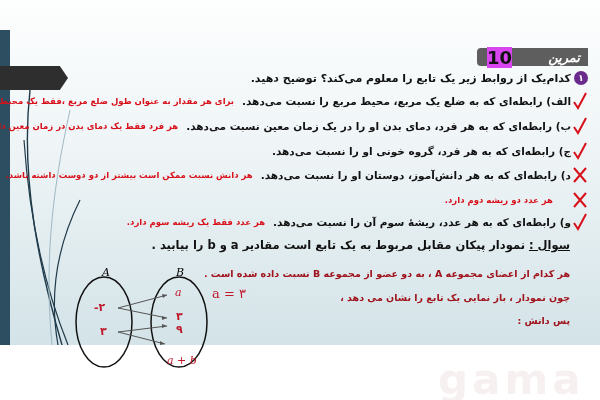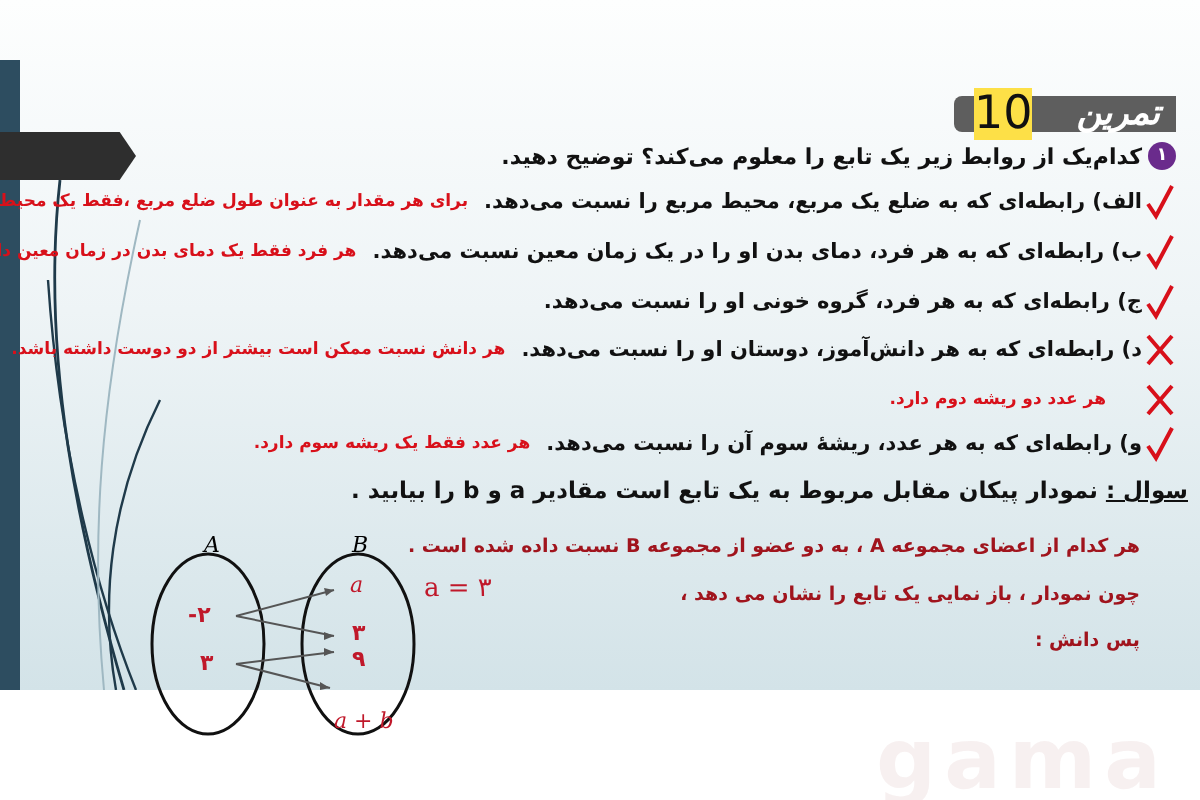--- a/index.html
+++ b/index.html
@@ -3,29 +3,29 @@
 <meta charset="utf-8">
 <style>
   html, body { margin:0; padding:0; }
   body { width:600px; height:400px; position:relative; overflow:hidden; background:#ffffff; font-family:"DejaVu Sans", sans-serif; }
   .slide { position:absolute; left:0; top:0; width:600px; height:345px; background:linear-gradient(180deg,#fdfefe 0%, #eef4f6 45%, #d3e3e8 100%); }
   .left-bar { position:absolute; left:0; top:30px; width:10px; height:315px; background:#2d4d60; }
   .arrow-banner { position:absolute; left:0; top:66px; width:68px; height:24px; background:#2e2e2e; clip-path:polygon(0 0,88% 0,100% 50%,88% 100%,0 100%); }
   .deco { position:absolute; left:0; top:0; width:600px; height:345px; pointer-events:none; }
   .bottom-area { position:absolute; left:0; top:345px; width:600px; height:55px; background:#ffffff; }
   .title-pill { position:absolute; left:477px; top:48px; width:111px; height:18px; background:#5e5e5e; border-radius:4px 0 0 4px; display:flex; align-items:center; justify-content:space-between; padding:0 8px 0 10px; box-sizing:border-box; direction:rtl; }
-  .title-num { color:#111; font-weight:normal; font-size:23px; font-family:"DejaVu Sans", sans-serif; background:#fde047; }
-  .title-word { color:#fff; font-weight:bold; font-style:italic; font-size:17px; }
+  .title-num { color:#111; font-weight:bold; font-size:18px; font-family:"DejaVu Sans", sans-serif; background:#d946ef; }
+  .title-word { color:#fff; font-weight:bold; font-style:italic; font-size:13px; }
   .q-intro { position:absolute; right:12px; top:71px; direction:rtl; font-size:11px; font-weight:bold; color:#111; display:flex; align-items:center; gap:3px; }
   .q-num { width:14px; height:14px; border-radius:50%; background:#6a2b8c; color:#fff; font-size:9px; display:inline-flex; align-items:center; justify-content:center; }
   .item { position:absolute; right:12px; direction:rtl; white-space:nowrap; display:flex; align-items:center; }
   .mark { width:16px; height:18px; display:inline-block; margin-left:1px; }
   .item-text { font-size:10.5px; font-weight:bold; color:#111; }
   .note { font-size:8.5px; font-weight:bold; color:#d8101a; margin-right:8px; }
-  .question { position:absolute; right:6px; top:238px; direction:rtl; font-size:11.5px; font-weight:bold; color:#111; }
+  .question { position:absolute; right:30px; top:238px; direction:rtl; font-size:11.5px; font-weight:bold; color:#111; }
   .question .u { text-decoration:underline; }
   .ans { position:absolute; right:30px; direction:rtl; font-size:9.5px; font-weight:bold; color:#a0141d; white-space:nowrap; }
   .diagram { position:absolute; left:72px; top:268px; width:180px; height:100px; }
   .eq { position:absolute; left:212px; top:286px; font-size:13px; color:#c0182a; font-family:"DejaVu Serif", serif; }
   .wm { position:absolute; left:438px; top:355px; font-size:42px; font-weight:bold; color:rgba(210,170,170,0.18); letter-spacing:4px; font-family:"DejaVu Sans", sans-serif; }
 </style>
 </head>
 <body>
 
 <div class="slide"></div>

